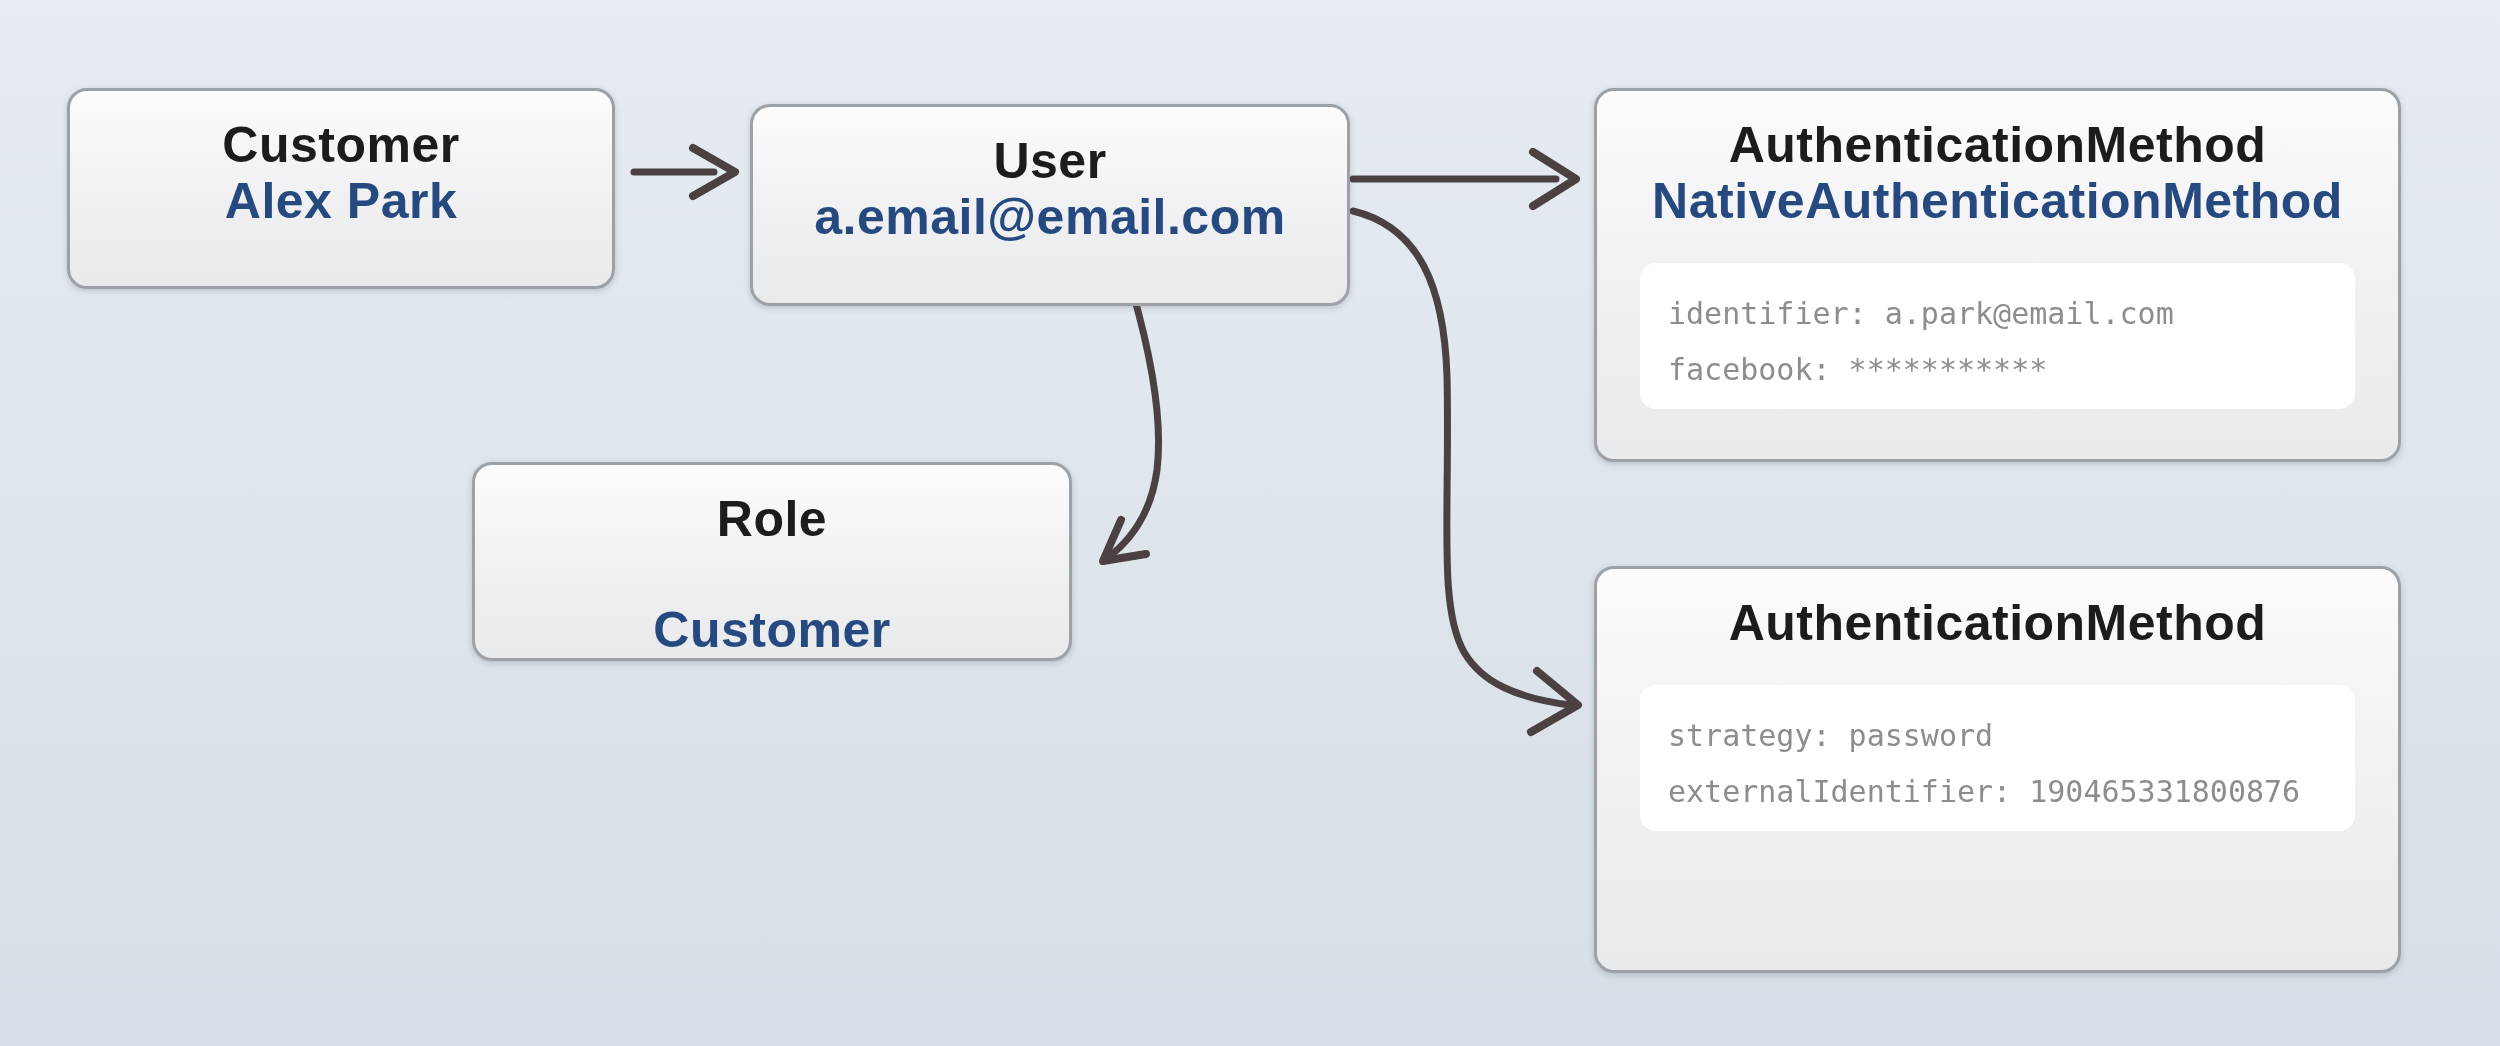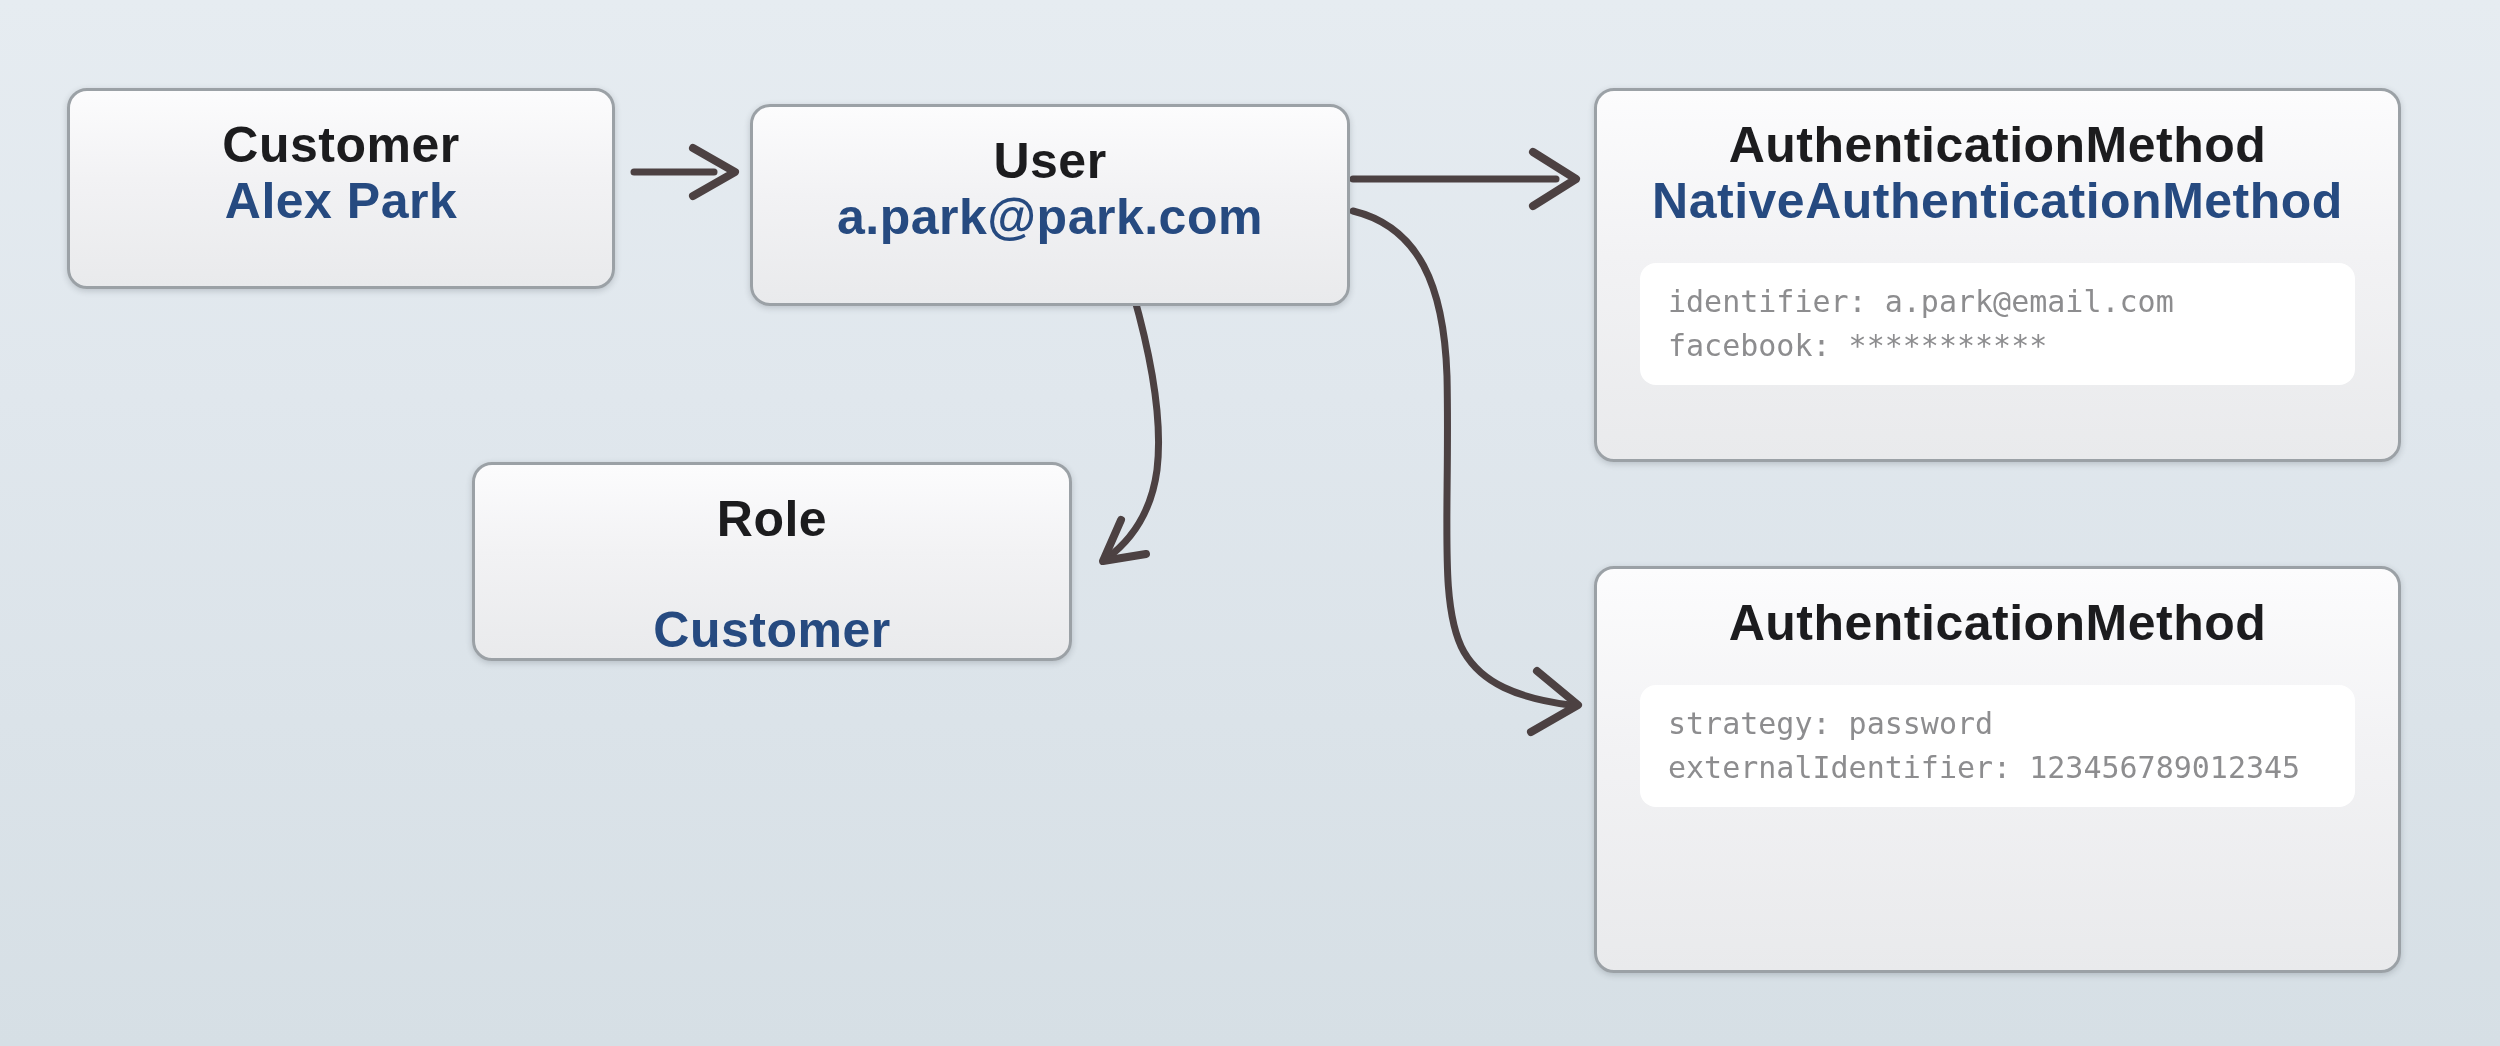--- a/index.html
+++ b/index.html
@@ -61,20 +61,21 @@
     background: #ffffff;
     border-radius: 16px;
     padding: 17px 20px 17px 28px;
   }
   .detail-line {
     font-family: "DejaVu Sans Mono", "Liberation Mono", monospace;
     font-size: 30px;
     line-height: 44px;
     color: #8d8d8f;
     white-space: pre;
+    margin-top: 12px;
   }
 </style>
 </head>
 <body>
 
 <div id="canvas">
 
   <svg class="edges" viewBox="0 0 2500 1046" aria-hidden="true">
     <g stroke="#4c4142" stroke-width="7" fill="none" stroke-linecap="round" stroke-linejoin="round">
       <g>
@@ -96,38 +97,38 @@
     </g>
   </svg>
 
   <div class="node" style="left:67px; top:88px; width:548px; height:201px;">
     <div class="node-title">Customer</div>
     <div class="node-value">Alex Park</div>
   </div>
 
   <div class="node" style="left:750px; top:104px; width:600px; height:202px;">
     <div class="node-title">User</div>
-    <div class="node-value">a.park@park.com</div>
+    <div class="node-value">a.email@email.com</div>
   </div>
 
   <div class="node" style="left:1594px; top:88px; width:807px; height:374px;">
     <div class="node-title">AuthenticationMethod</div>
     <div class="node-value">NativeAuthenticationMethod</div>
     <div class="detail-box">
       <div class="detail-line">identifier: a.park@email.com</div>
       <div class="detail-line">facebook: ***********</div>
     </div>
   </div>
 
   <div class="node" style="left:472px; top:462px; width:600px; height:199px;justify-content:space-between;">
     <div class="node-title">Role</div>
     <div class="node-value">Customer</div>
   </div>
 
   <div class="node" style="left:1594px; top:566px; width:807px; height:407px;">
     <div class="node-title">AuthenticationMethod</div>
     <div class="detail-box">
       <div class="detail-line">strategy: password</div>
-      <div class="detail-line">externalIdentifier: 123456789012345</div>
+      <div class="detail-line">externalIdentifier: 190465331800876</div>
     </div>
   </div>
 
 </div>
 
 </body></html>

